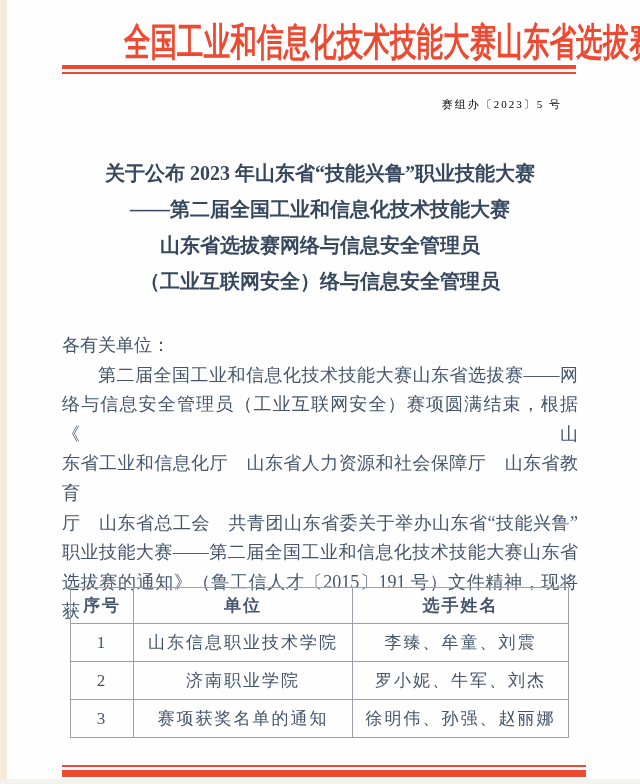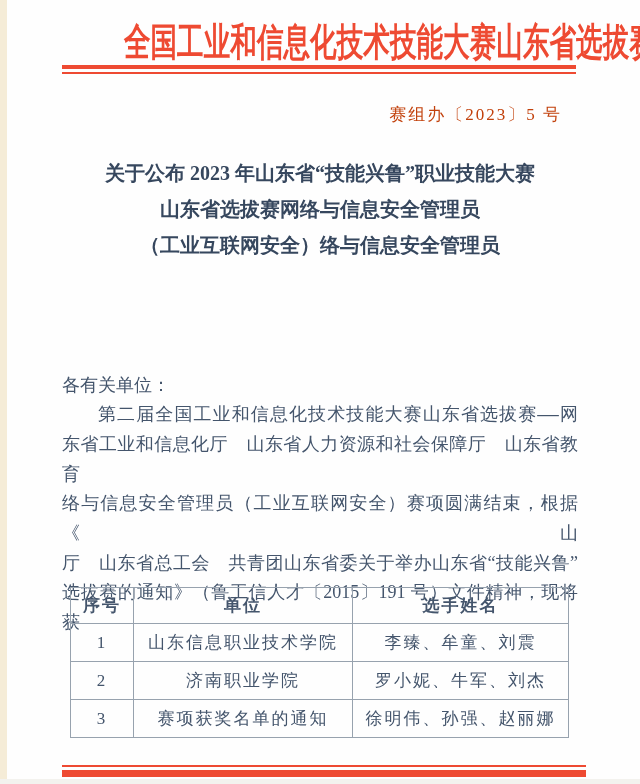--- a/index.html
+++ b/index.html
@@ -13,31 +13,31 @@
   .banner { position:absolute; top:16px; left:62px; width:516px; text-align:center;
             color:#ee4a32; font-weight:bold; white-space:nowrap; font-size:35px;
             font-family:"Liberation Sans","DejaVu Sans",sans-serif;
             transform:scale(0.76,1.1); transform-origin:center top; }
 
   .rule-top { position:absolute; top:65px; left:62px; width:514px; }
   .rule-top .thick { height:4px; background:#ee4a32; }
   .rule-top .gap { height:3px; }
   .rule-top .thin { height:2px; background:#ee4a32; }
 
-  .doc-number { position:absolute; top:103px; left:62px; width:500px; text-align:right;
-                font-size:17px; letter-spacing:2px; color:#c2410c; }
+  .doc-number { position:absolute; top:97px; left:62px; width:500px; text-align:right;
+                font-size:11px; letter-spacing:2px; color:#000000; }
 
   .title-block { position:absolute; top:155px; left:62px; width:516px; text-align:center;
                  font-weight:bold; font-size:20px; line-height:36px; color:#36475e; }
 
   .body-block { position:absolute; top:331px; left:62px; width:516px;
                 font-size:18px; line-height:29.6px; color:#44556c; }
   .line { text-align:justify; text-align-last:justify; white-space:normal; }
-  .line.last-left { text-align-last:left;margin-top:40px; }
-  .line.indent { text-indent:2em;font-family:Liberation Mono, monospace; }
+  .line.last-left { text-align-last:left; }
+  .line.indent { text-indent:2em; }
 
   .section-heading { position:absolute; top:560px; left:62px; width:516px;
                      font-weight:bold; font-size:18px; color:#36475e; padding-left:2em; }
 
   table.award { position:absolute; top:587px; left:70px; width:498px;
                 border-collapse:collapse; table-layout:fixed;
                 font-size:17px; color:#44556c; }
   table.award th, table.award td { border:1px solid #97a2ae; text-align:center;
                 vertical-align:middle; font-weight:normal; letter-spacing:2px; }
   table.award th { height:36px; font-weight:bold; }
@@ -61,30 +61,32 @@
   <div class="rule-top">
     <div class="thick"></div>
     <div class="gap"></div>
     <div class="thin"></div>
   </div>
 
   <div class="doc-number">赛组办〔2023〕5 号</div>
 
   <div class="title-block">
     <div>关于公布 2023 年山东省“技能兴鲁”职业技能大赛</div>
+    <div>——第二届全国工业和信息化技术技能大赛</div>
     <div>山东省选拔赛网络与信息安全管理员</div>
     <div>（工业互联网安全）络与信息安全管理员</div>
   </div>
 
   <div class="body-block">
     <div class="line last-left">各有关单位：</div>
     <div class="line indent">第二届全国工业和信息化技术技能大赛山东省选拔赛——网</div>
+    <div class="line">络与信息安全管理员（工业互联网安全）赛项圆满结束，根据《山</div>
     <div class="line">东省工业和信息化厅　山东省人力资源和社会保障厅　山东省教育</div>
-    <div class="line">络与信息安全管理员（工业互联网安全）赛项圆满结束，根据《山</div>
     <div class="line">厅　山东省总工会　共青团山东省委关于举办山东省“技能兴鲁”</div>
+    <div class="line">职业技能大赛——第二届全国工业和信息化技术技能大赛山东省</div>
     <div class="line">选拔赛的通知》（鲁工信人才〔2015〕191 号）文件精神，现将获</div>
   </div>
 
 
   <table class="award">
     <colgroup>
         <col class="c-seq">
         <col class="c-unit">
         <col class="c-names">
       </colgroup>

